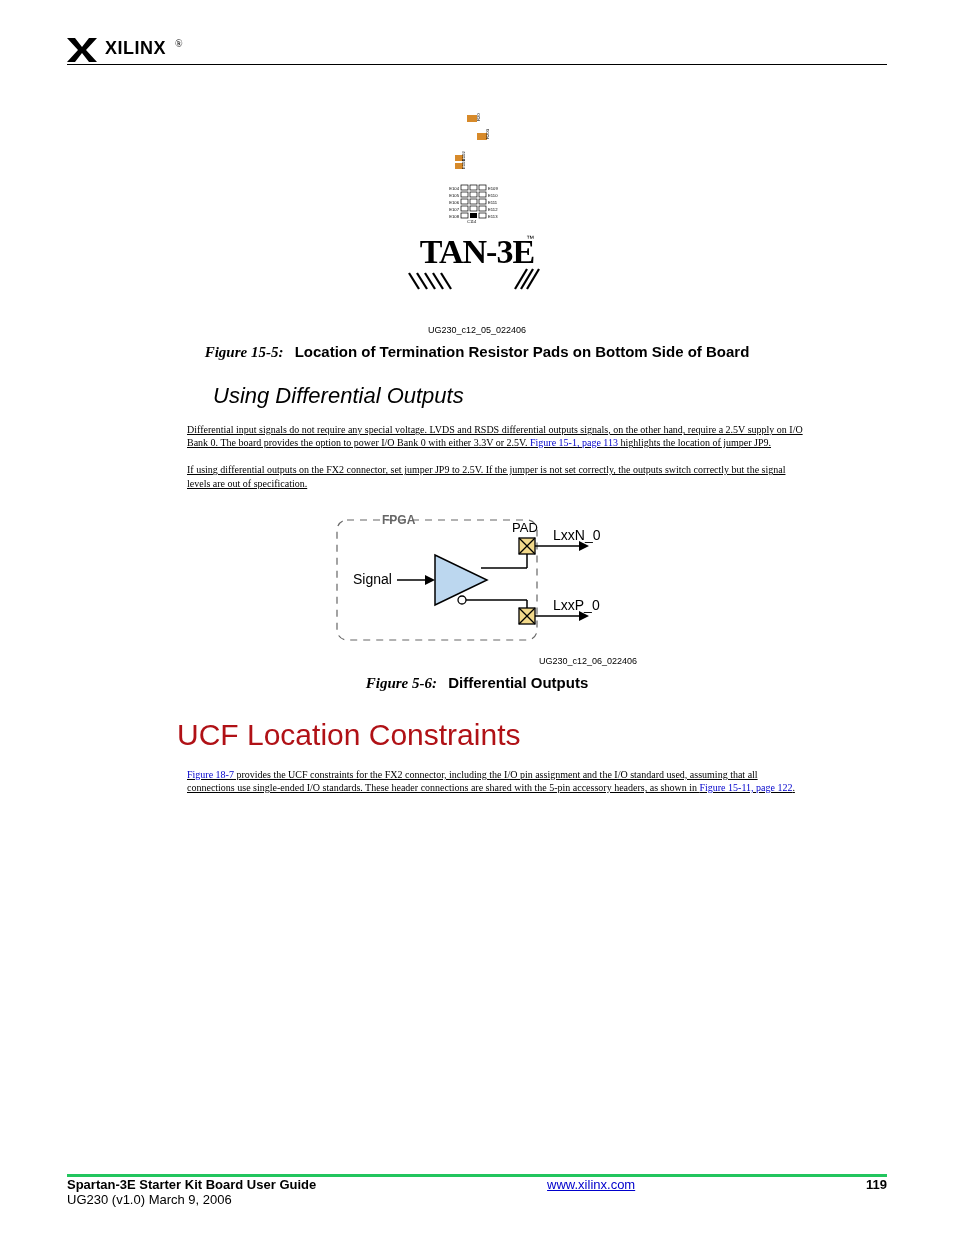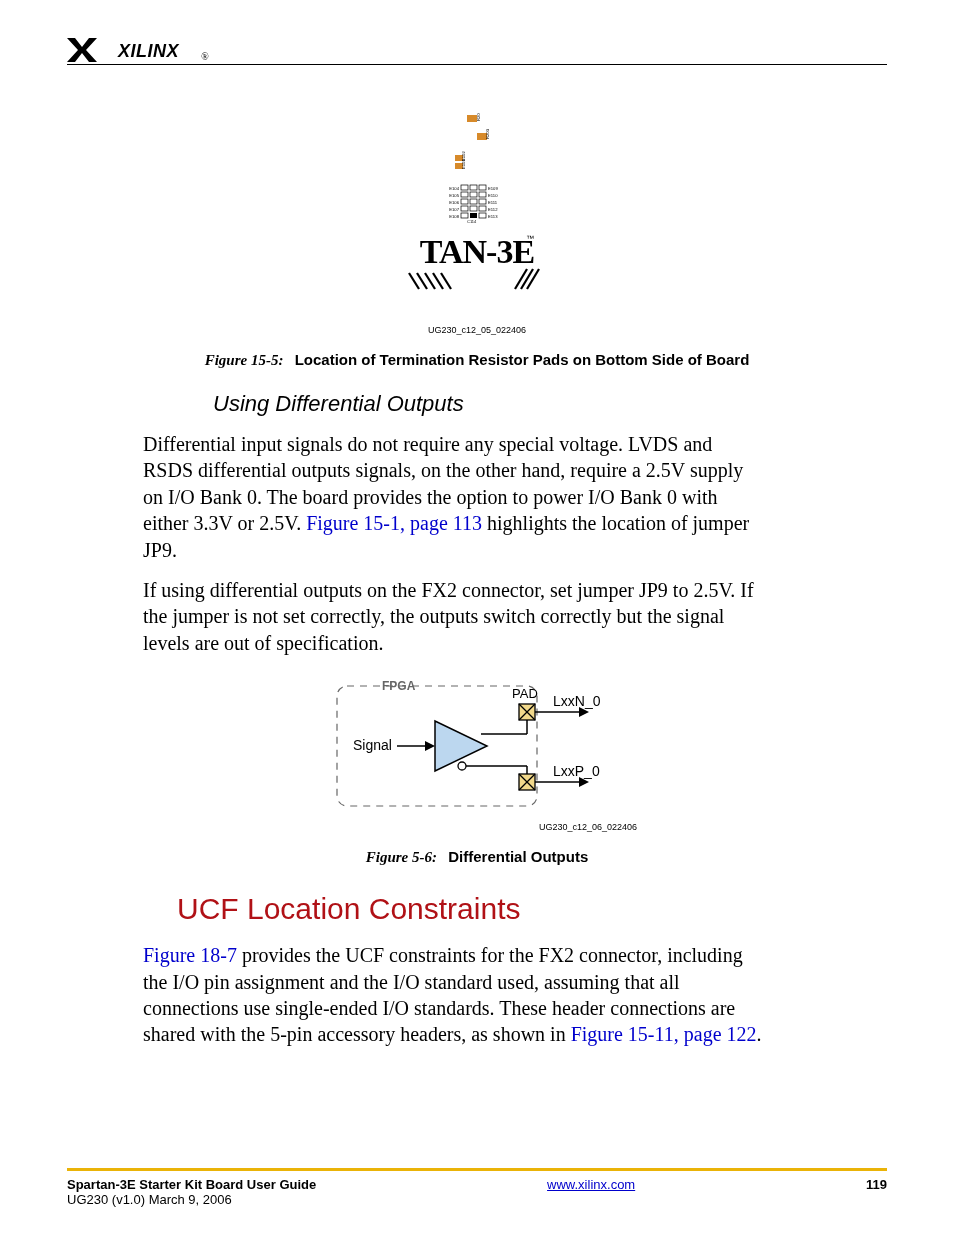--- a/index.html
+++ b/index.html
@@ -25,23 +25,22 @@
     padding-bottom: 2px;
     margin-bottom: 48px;
   }
   .top-row .right {
     font-family: Arial, Helvetica, sans-serif;
     font-weight: bold;
     font-size: 15px;
   }
   .xilinx-logo {
     display: flex;
-    align-items: flex-end;
-    gap: 21px;
-    font-style: italic;
+    align-items: flex-start;
+    gap: 8px;
   }
   .xilinx-logo svg { display:block; }
   .xilinx-word {
     font-family: "Arial Black", Arial, sans-serif;
     font-weight: 900;
     font-size: 18px;
     letter-spacing: 0.5px;
   }
   .reg {
     font-size: 10px;
@@ -55,21 +54,21 @@
   .fig-id-5 {
     font-size: 9px;
     font-family: Arial, Helvetica, sans-serif;
     color:#000;
     margin-top:8px;
   }
   .figure-caption {
     text-align: center;
     font-family: "Palatino Linotype", Palatino, serif;
     font-size: 15px;
-    margin: 16px 0 22px 0;
+    margin: 8px 0 22px 0;
   }
   .figure-caption .fignum {
     font-style: italic;
     font-weight: bold;
   }
   .figure-caption .figtitle {
     font-family: Arial, Helvetica, sans-serif;
     font-weight: bold;
   }
   h2.subhead {
@@ -81,41 +80,42 @@
     font-style:italic;
   }
   h1.section-head {
     font-family: Arial, Helvetica, sans-serif;
     font-weight: normal;
     font-size: 30px;
     color: #b01116;
     margin: 26px 0 16px 110px;
   }
   .body-text {
-    margin: 0 0 14px 76px;
-    font-size: 20px;
+    margin: 0 0 14px 120px;
+    font-size: 10px;
     line-height: 1.32;
     max-width: 620px;
+    text-decoration: underline;
   }
   .link { color: #0000cc; }
   .diagram-wrap { text-align:center; margin-top: 20px; }
   .fig-id-6 {
     font-size: 9px;
     font-family: Arial, Helvetica, sans-serif;
     text-align: right;
     width: 320px;
     margin: 2px auto 0;
   }
   
   .footer {
     position: absolute;
     left: 67px; right: 67px;
     bottom: 28px;
-    border-top: 3px solid #eab308;
-    padding-top: 6px;
+    border-top: 3px solid #22c55e;
+    padding-top: 0;
     font-family: Arial, Helvetica, sans-serif;
     font-size: 13px;
     display: flex;
     justify-content: flex-end;
     align-items: flex-start;
   }
   .footer .left { }
   .footer .left .title { font-weight: bold; }
   .footer .center { text-align: center; flex:1; }
   .footer .center a { color:#0000cc; text-decoration: underline; }

